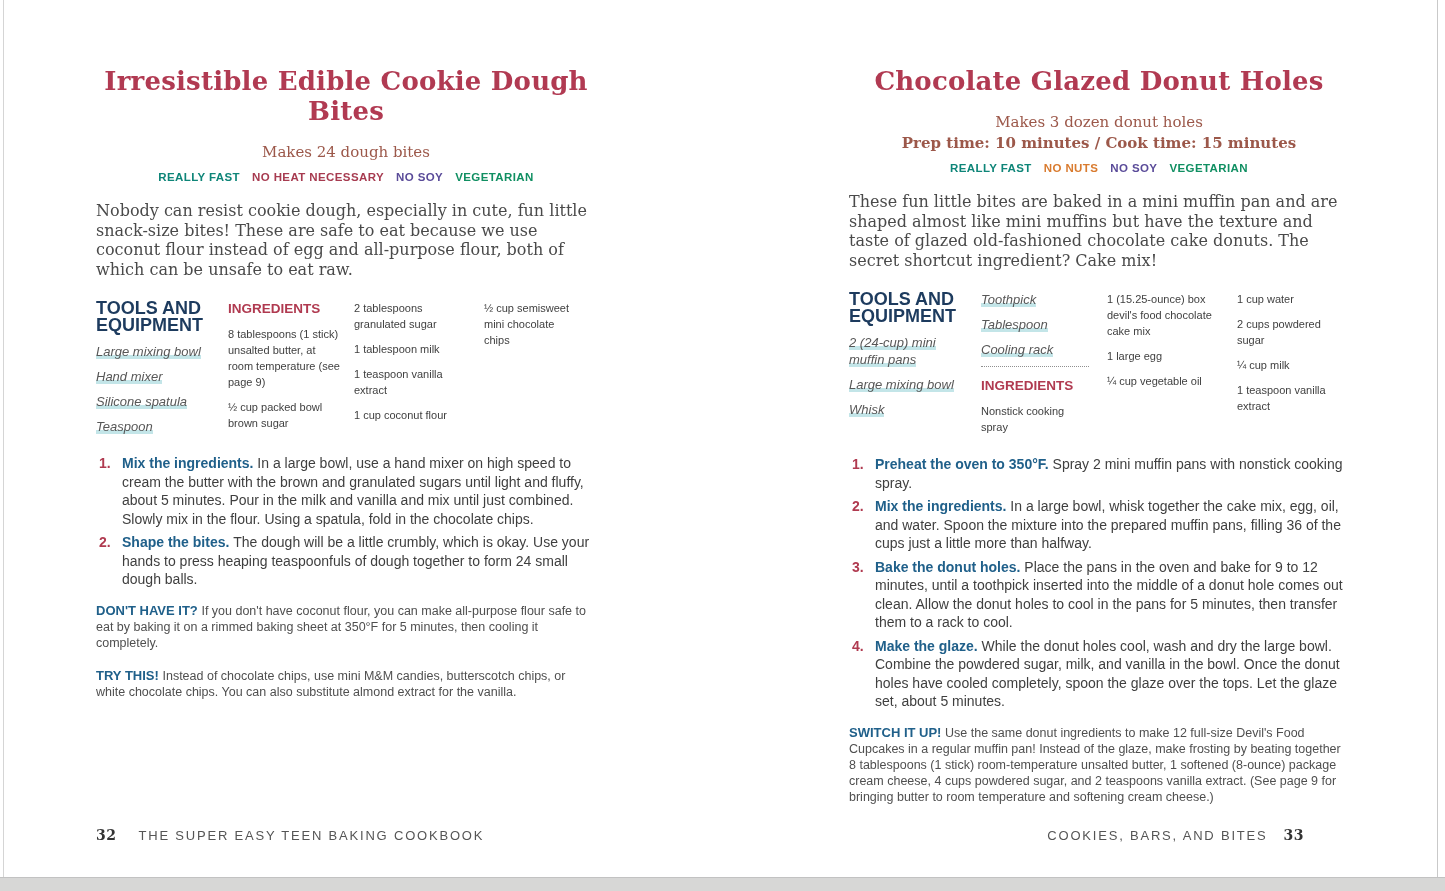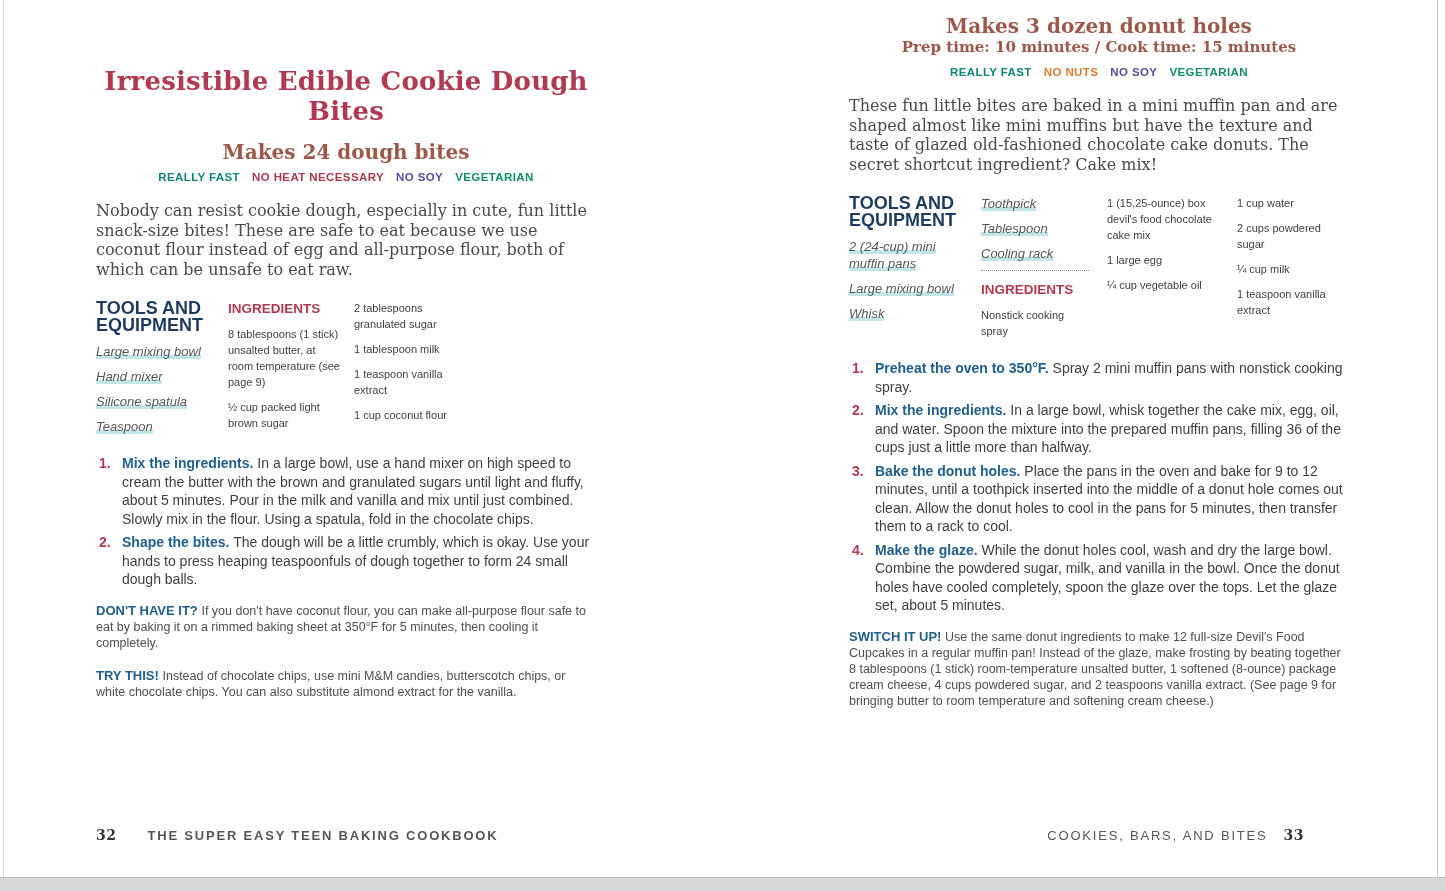--- a/index.html
+++ b/index.html
@@ -17,22 +17,22 @@
   #left-page { left:96px; }
   #right-page { left:849px; }
 
   .recipe-title {
     margin-top:66px; text-align:center;
     font-family:"DejaVu Serif", serif; font-weight:bold;
     font-size:26px; line-height:30px; color:#b13a52; letter-spacing:0.2px;
   }
   .yield-line {
     margin-top:17px; text-align:center;
-    font-family:"DejaVu Serif", serif; font-weight:bold;
-    font-size:20px; line-height:18px; color:#9c584a;
+    font-family:"DejaVu Serif", serif; font-weight:normal;
+    font-size:15px; line-height:18px; color:#9c584a;
   }
   .time-line {
     margin-top:3px; text-align:center;
     font-family:"DejaVu Serif", serif; font-weight:bold;
     font-size:15px; line-height:18px; color:#9c584a;
   }
   .tags-row { margin-top:9px; text-align:center; font-size:11.5px; font-weight:bold; letter-spacing:0.4px; line-height:14px; }
   .tag { display:inline-block; margin:0 6px; white-space:nowrap; }
 
   .intro {
@@ -61,21 +61,21 @@
 
   .notes { margin-top:14px; }
   .note { margin-bottom:17px; font-size:12.5px; line-height:16px; color:#4f4f4f; }
   .note-label { color:#20608a; font-weight:bold; font-size:13px; }
 
   .footer { position:absolute; top:827px; font-size:13px; color:#4d4d4d; }
   #left-footer { left:96px; width:500px; text-align:left; }
   #right-footer { left:804px; width:500px; text-align:right; }
   .footer-num { font-family:"DejaVu Serif", serif; font-weight:bold; font-size:14px; color:#333333; letter-spacing:0.5px; }
   .footer-text { letter-spacing:1.8px; color:#555555; }
-  #left-footer .footer-text { margin-left:31px;font-weight:bold; }
+  #left-footer .footer-text { margin-left:22px; }
   #right-footer .footer-text { margin-right:16px; }
 </style>
 </head>
 <body>
 
 <div id="canvas">
   <div class="edge-line-left"></div>
   <div class="edge-line-right"></div>
   <div class="bottom-strip"></div>
 
@@ -88,46 +88,50 @@
         <div class="mat-col">
           <div class="mat-header-navy">TOOLS AND EQUIPMENT</div>
           <div class="tool-item"><span class="tool-text">Large mixing bowl</span></div>
           <div class="tool-item"><span class="tool-text">Hand mixer</span></div>
           <div class="tool-item"><span class="tool-text">Silicone spatula</span></div>
           <div class="tool-item"><span class="tool-text">Teaspoon</span></div>
         </div>
         <div class="mat-col">
           <div class="mat-header-red">INGREDIENTS</div>
           <div class="mat-item">8 tablespoons (1 stick) unsalted butter, at room temperature (see page 9)</div>
-          <div class="mat-item">½ cup packed light brown sugar</div>
+          <div class="mat-item">½ cup packed bowl brown sugar</div>
         </div>
         <div class="mat-col">
           <div class="mat-item">2 tablespoons granulated sugar</div>
           <div class="mat-item">1 tablespoon milk</div>
           <div class="mat-item">1 teaspoon vanilla extract</div>
           <div class="mat-item">1 cup coconut flour</div>
+        </div>
+        <div class="mat-col">
+          <div class="mat-item">½ cup semisweet mini chocolate chips</div>
         </div>
       </div>
     <div class="steps" id="left-steps">
         <div class="step">
           <span class="step-num">1.</span>
           <div class="step-text"><span class="step-lead">Mix the ingredients. </span><span class="step-body">In a large bowl, use a hand mixer on high speed to cream the butter with the brown and granulated sugars until light and fluffy, about 5 minutes. Pour in the milk and vanilla and mix until just combined. Slowly mix in the flour. Using a spatula, fold in the chocolate chips.</span></div>
         </div>
         <div class="step">
           <span class="step-num">2.</span>
           <div class="step-text"><span class="step-lead">Shape the bites. </span><span class="step-body">The dough will be a little crumbly, which is okay. Use your hands to press heaping teaspoonfuls of dough together to form 24 small dough balls.</span></div>
         </div>
       </div>
     <div class="notes" id="left-notes">
         <div class="note"><span class="note-label">DON'T HAVE IT? </span><span class="note-body">If you don't have coconut flour, you can make all-purpose flour safe to eat by baking it on a rimmed baking sheet at 350°F for 5 minutes, then cooling it completely.</span></div>
         <div class="note"><span class="note-label">TRY THIS! </span><span class="note-body">Instead of chocolate chips, use mini M&amp;M candies, butterscotch chips, or white chocolate chips. You can also substitute almond extract for the vanilla.</span></div>
       </div>
   </div>
 
   <div class="page" id="right-page">
+    <div class="recipe-title">Chocolate Glazed Donut Holes</div>
     <div class="yield-line">Makes 3 dozen donut holes</div>
     <div class="time-line">Prep time: 10 minutes   /   Cook time: 15 minutes</div>
     <div class="tags-row" id="right-tags"><span class="tag" style="color: rgb(14, 133, 120);">REALLY FAST</span><span class="tag" style="color: rgb(217, 123, 47);">NO NUTS</span><span class="tag" style="color: rgb(90, 75, 153);">NO SOY</span><span class="tag" style="color: rgb(16, 143, 98);">VEGETARIAN</span></div>
     <div class="intro">These fun little bites are baked in a mini muffin pan and are shaped almost like mini muffins but have the texture and taste of glazed old-fashioned chocolate cake donuts. The secret shortcut ingredient? Cake mix!</div>
     <div class="materials" id="right-materials">
         <div class="mat-col">
           <div class="mat-header-navy">TOOLS AND EQUIPMENT</div>
           <div class="tool-item"><span class="tool-text">2 (24-cup) mini muffin pans</span></div>
           <div class="tool-item"><span class="tool-text">Large mixing bowl</span></div>
           <div class="tool-item"><span class="tool-text">Whisk</span></div>

